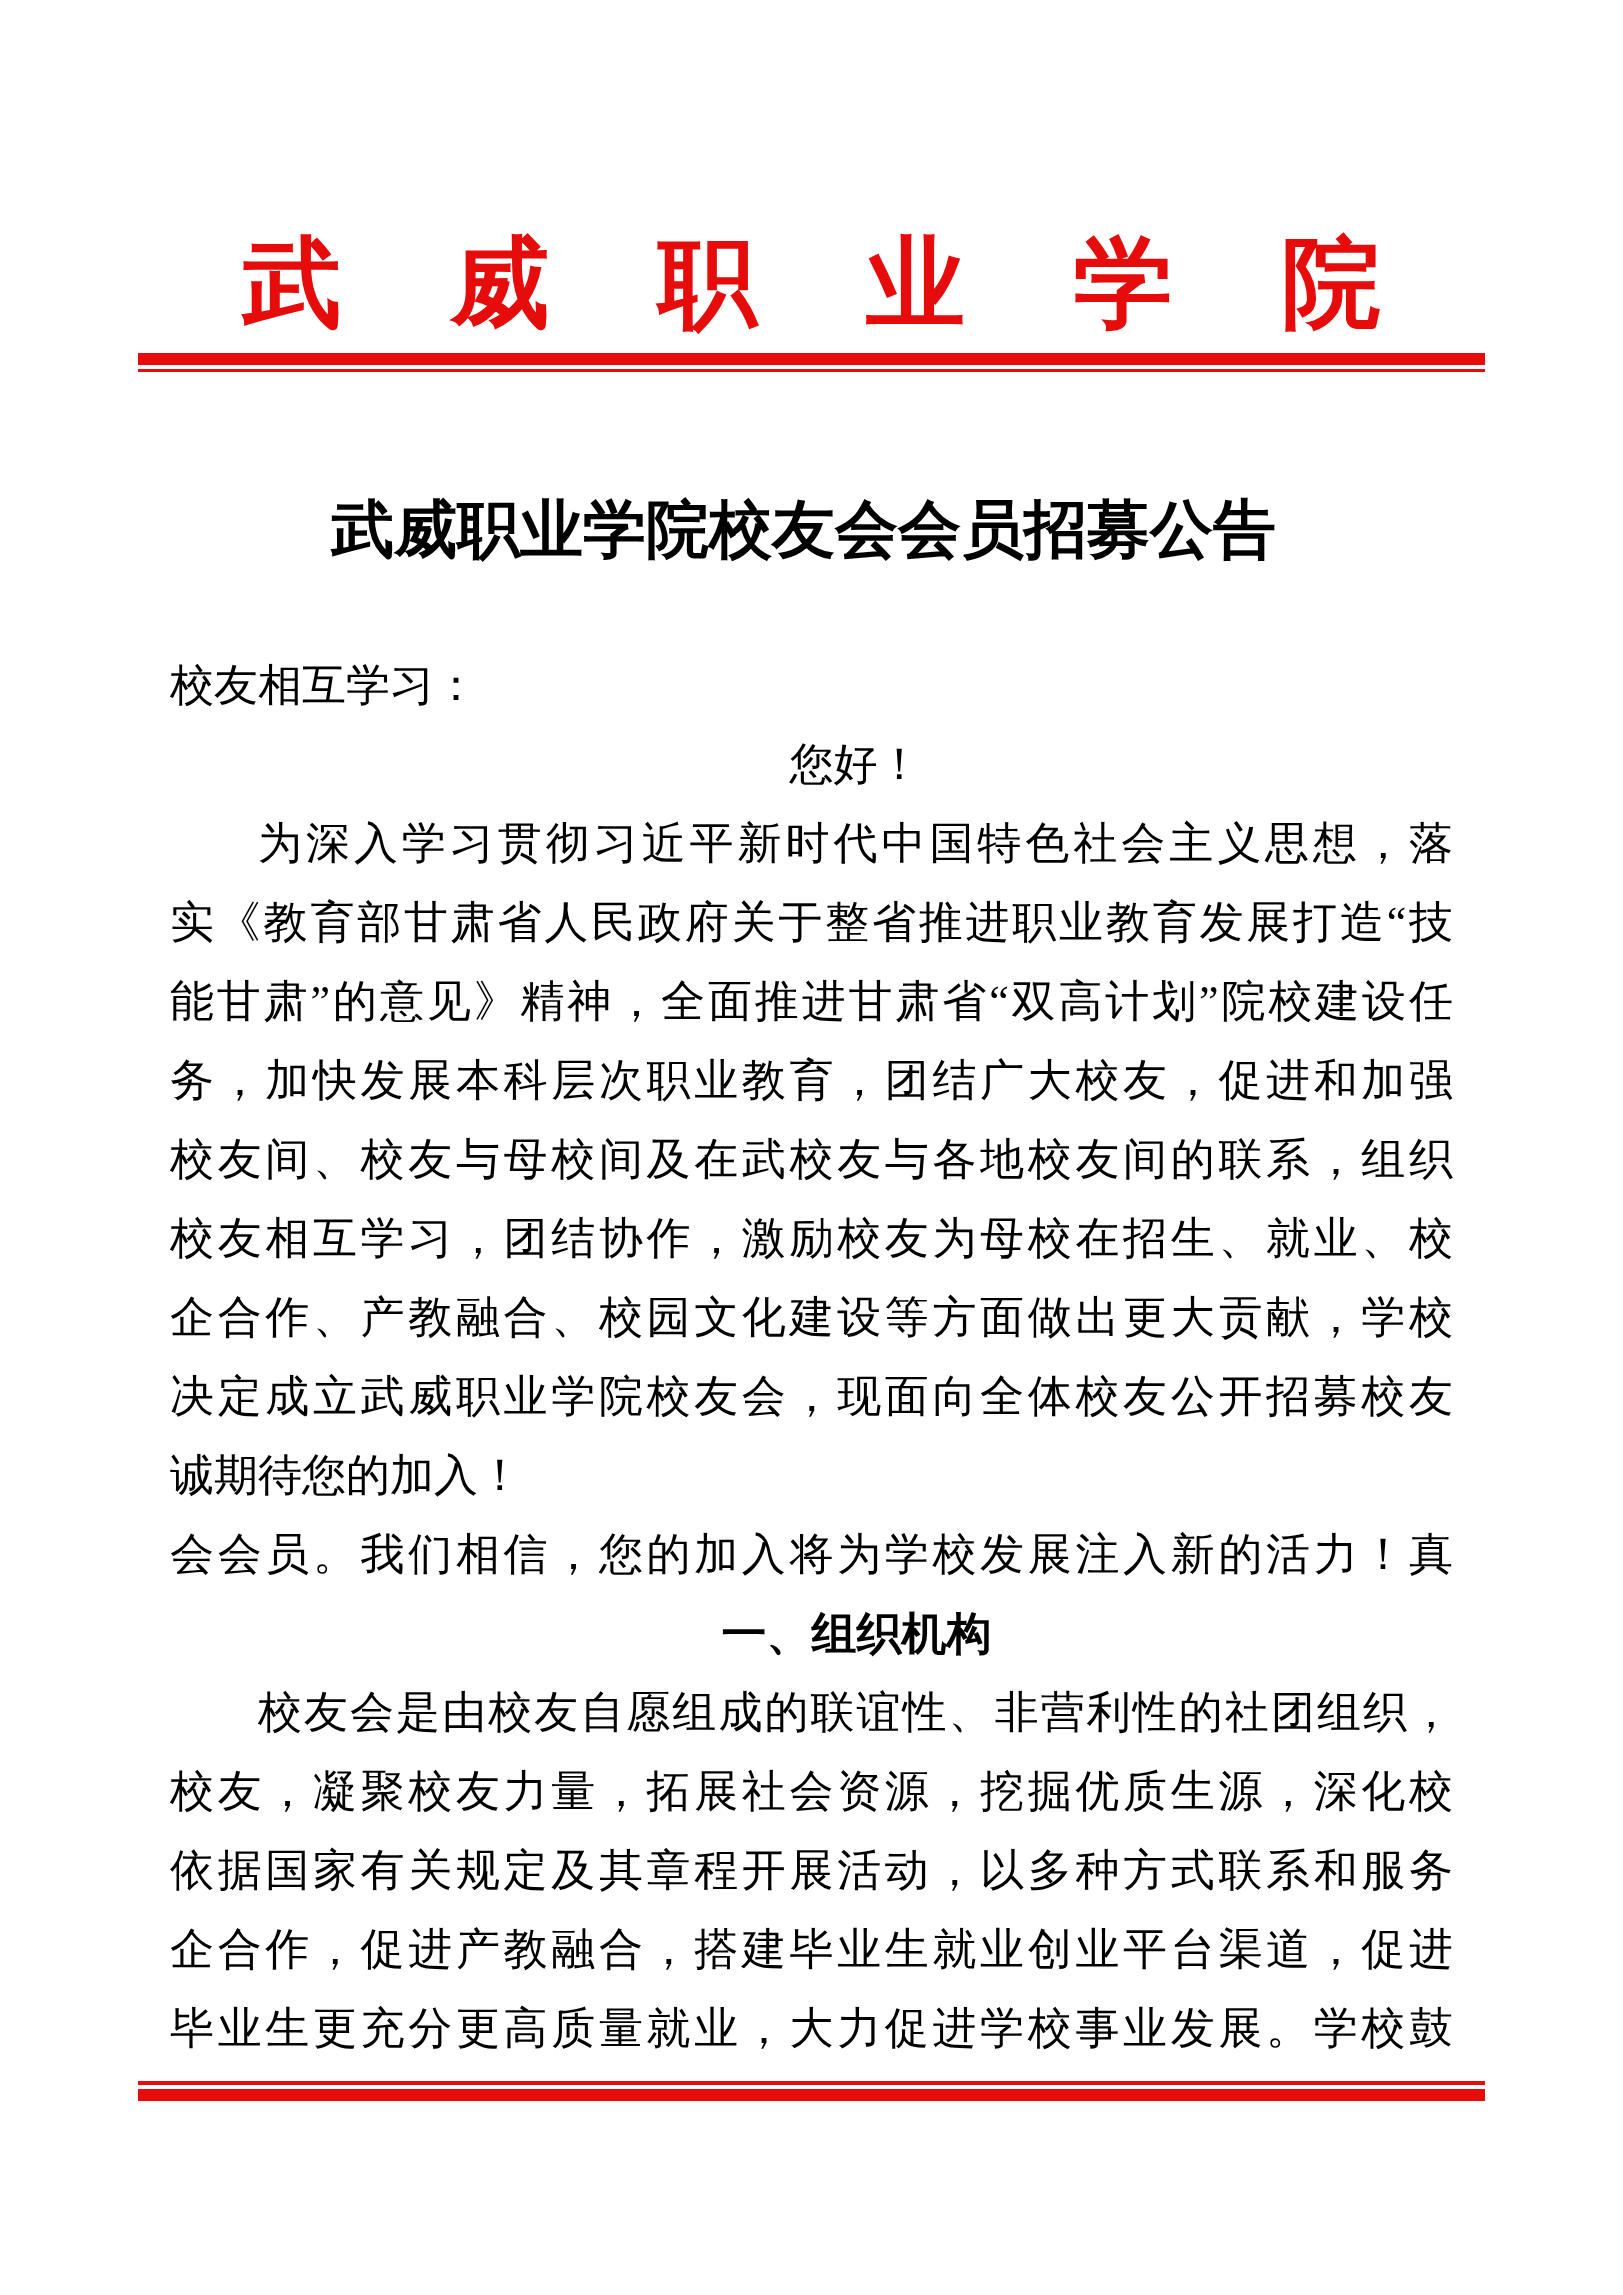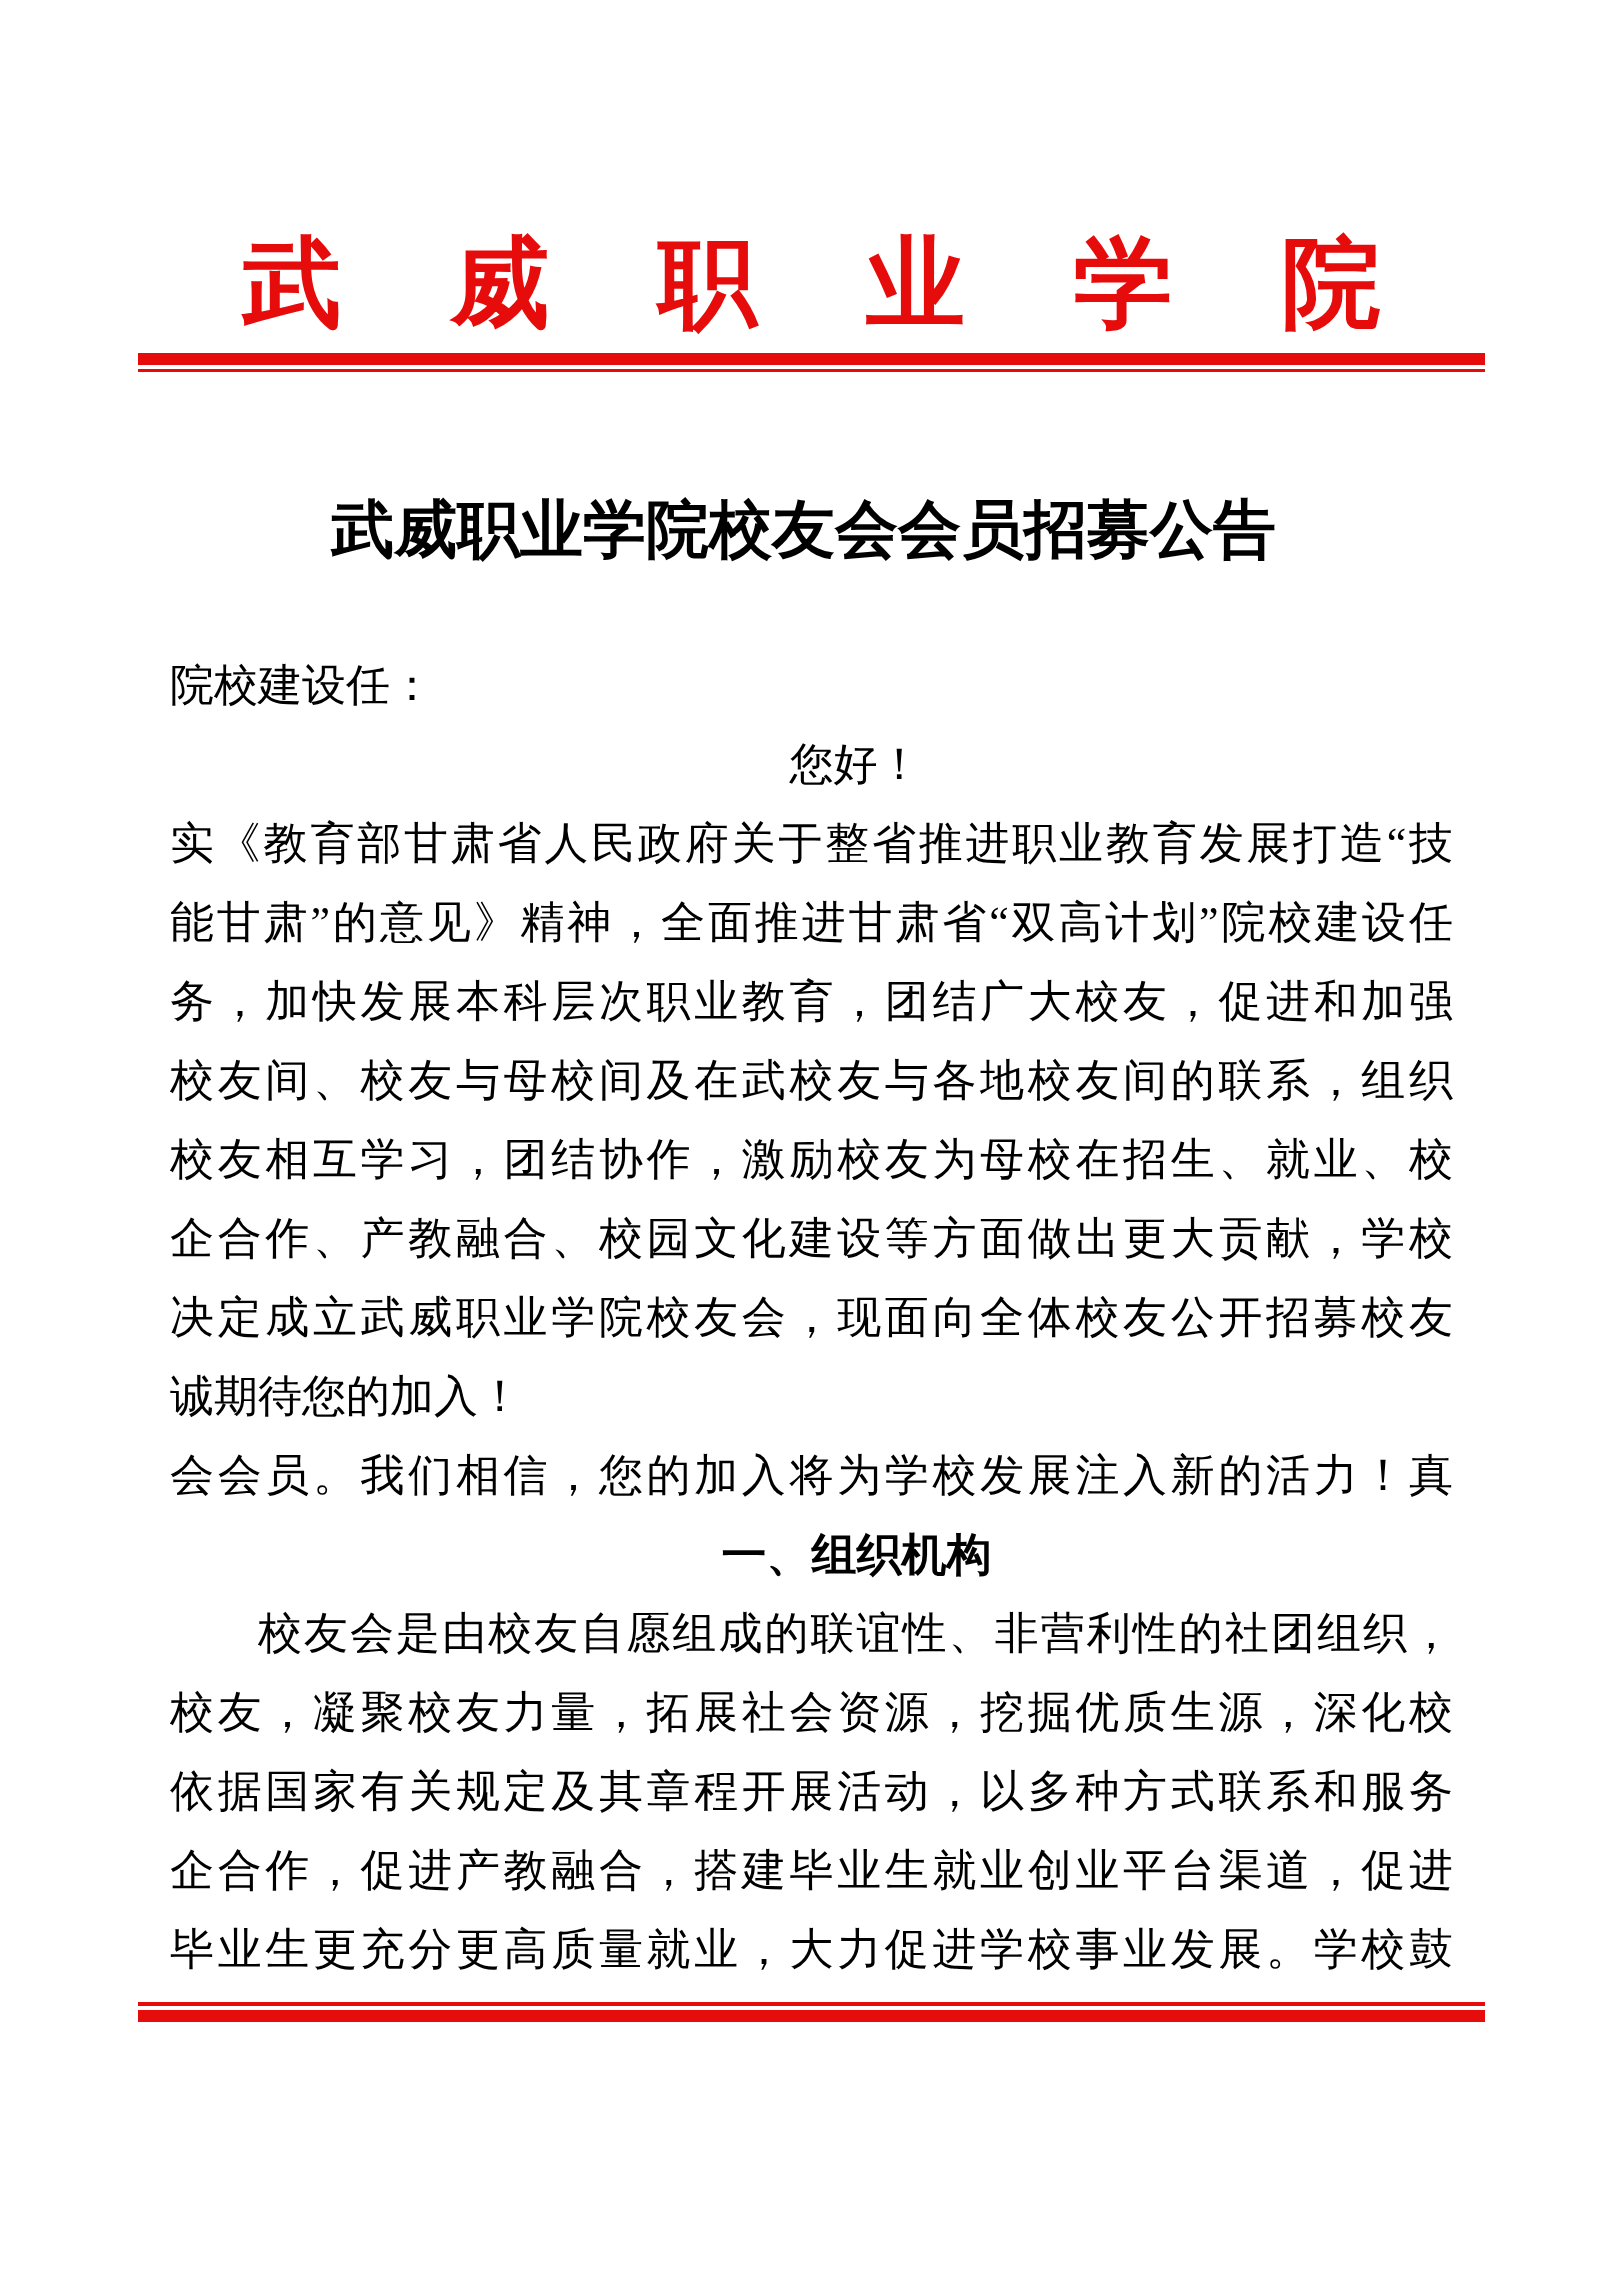--- a/index.html
+++ b/index.html
@@ -79,22 +79,23 @@
 
   <div class="rule rule-top">
     <div class="bar-thick"></div>
     <div class="gap"></div>
     <div class="bar-thin"></div>
   </div>
 
   <h1 class="doc-title">武威职业学院校友会会员招募公告</h1>
 
   <div class="body-text" id="body-lines">
-      <div class="line">院校建设任：</div>
+      <div class="line">校友相互学习：</div>
       <div class="line indent2">您好！</div>
+      <div class="line indent2 justify">为深入学习贯彻习近平新时代中国特色社会主义思想，落</div>
       <div class="line justify">实《教育部甘肃省人民政府关于整省推进职业教育发展打造“技</div>
       <div class="line justify">能甘肃”的意见》精神，全面推进甘肃省“双高计划”院校建设任</div>
       <div class="line justify">务，加快发展本科层次职业教育，团结广大校友，促进和加强</div>
       <div class="line justify">校友间、校友与母校间及在武校友与各地校友间的联系，组织</div>
       <div class="line justify">校友相互学习，团结协作，激励校友为母校在招生、就业、校</div>
       <div class="line justify">企合作、产教融合、校园文化建设等方面做出更大贡献，学校</div>
       <div class="line justify">决定成立武威职业学院校友会，现面向全体校友公开招募校友</div>
       <div class="line">诚期待您的加入！</div>
       <div class="line justify">会会员。我们相信，您的加入将为学校发展注入新的活力！真</div>
       <div class="line indent2 heading">一、组织机构</div>

